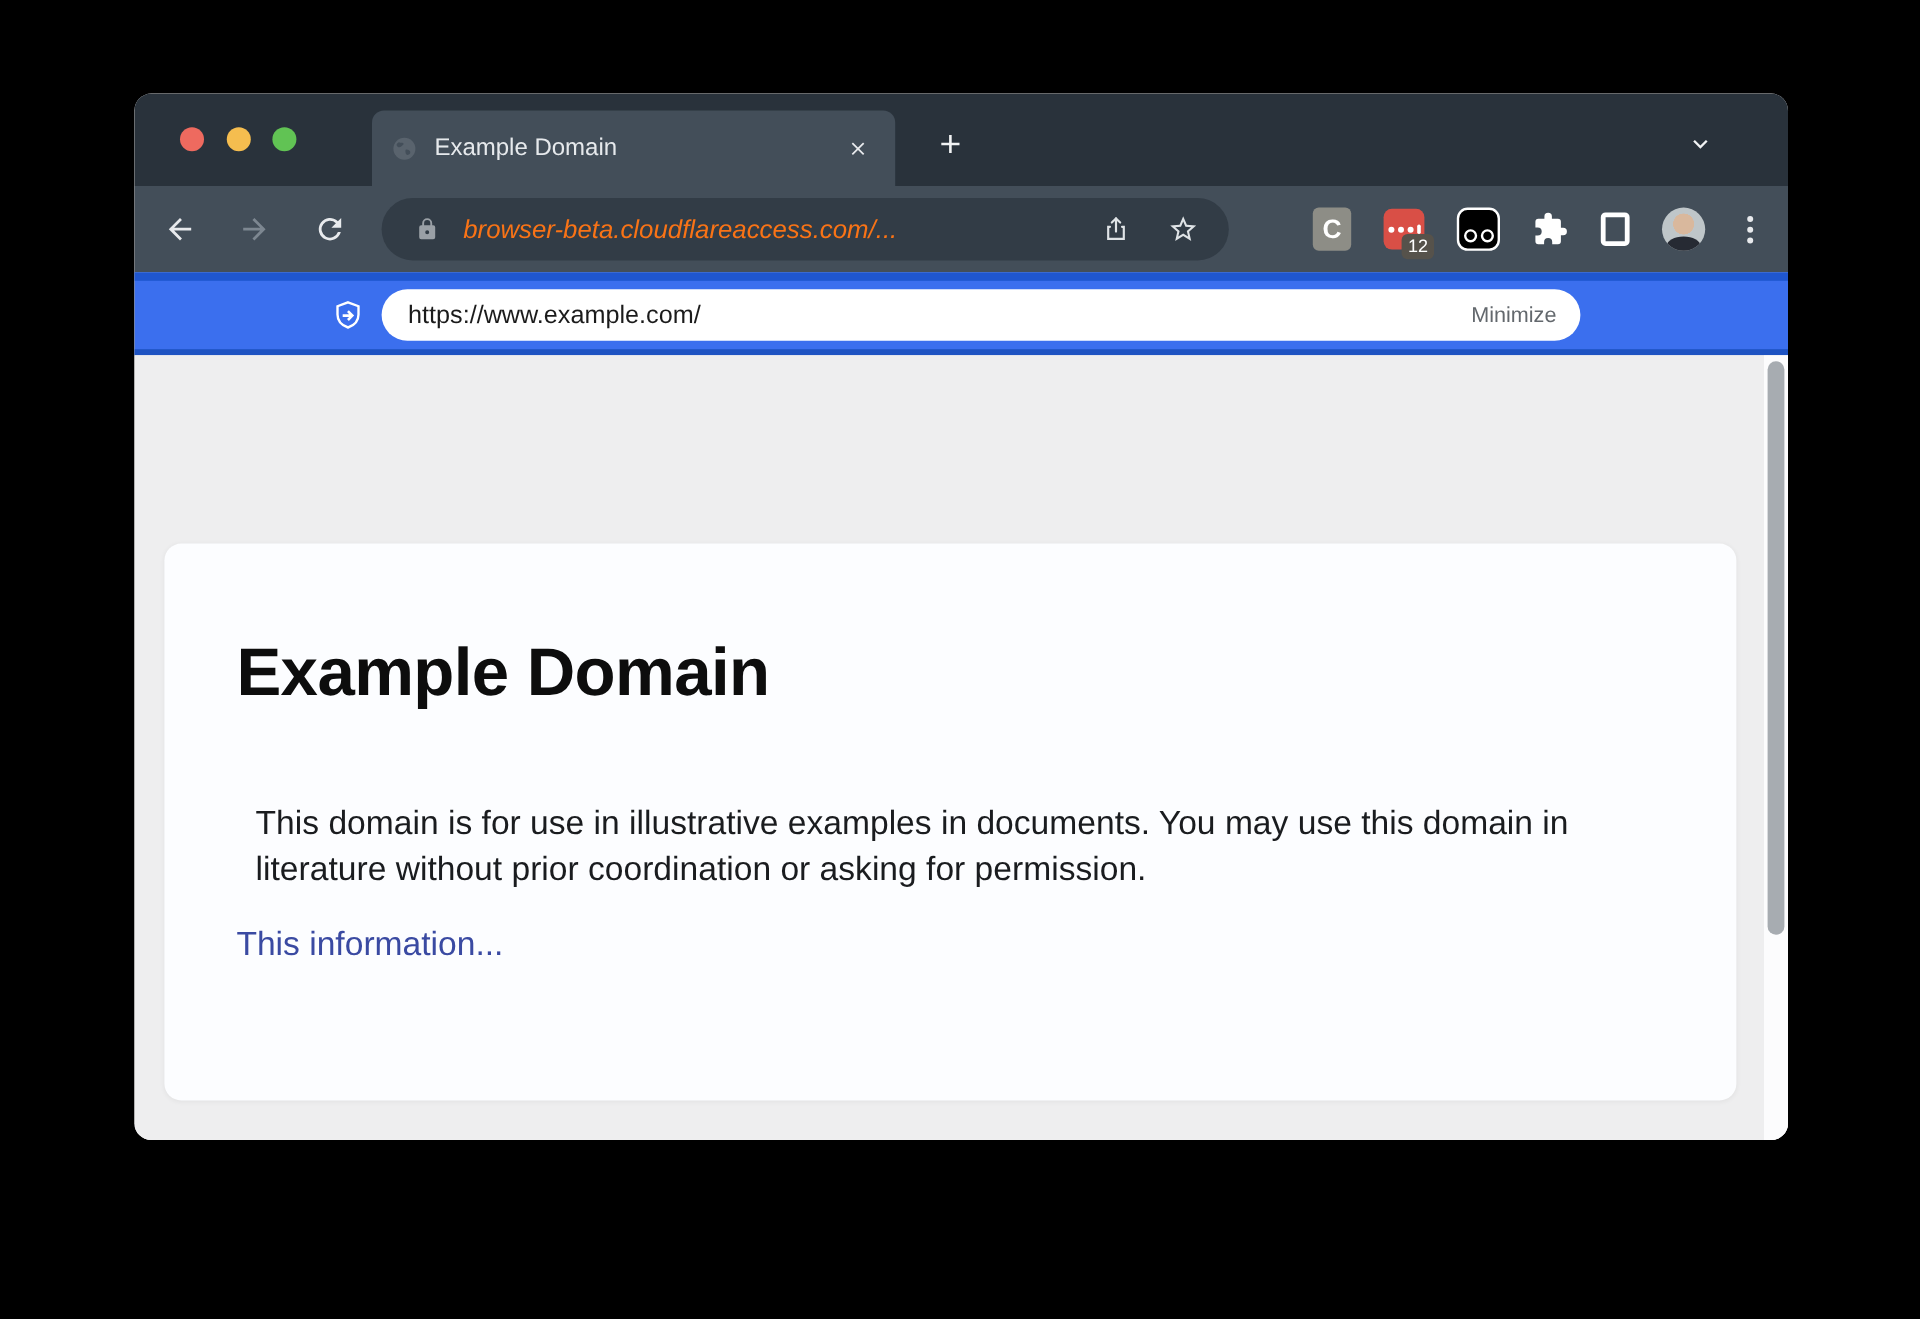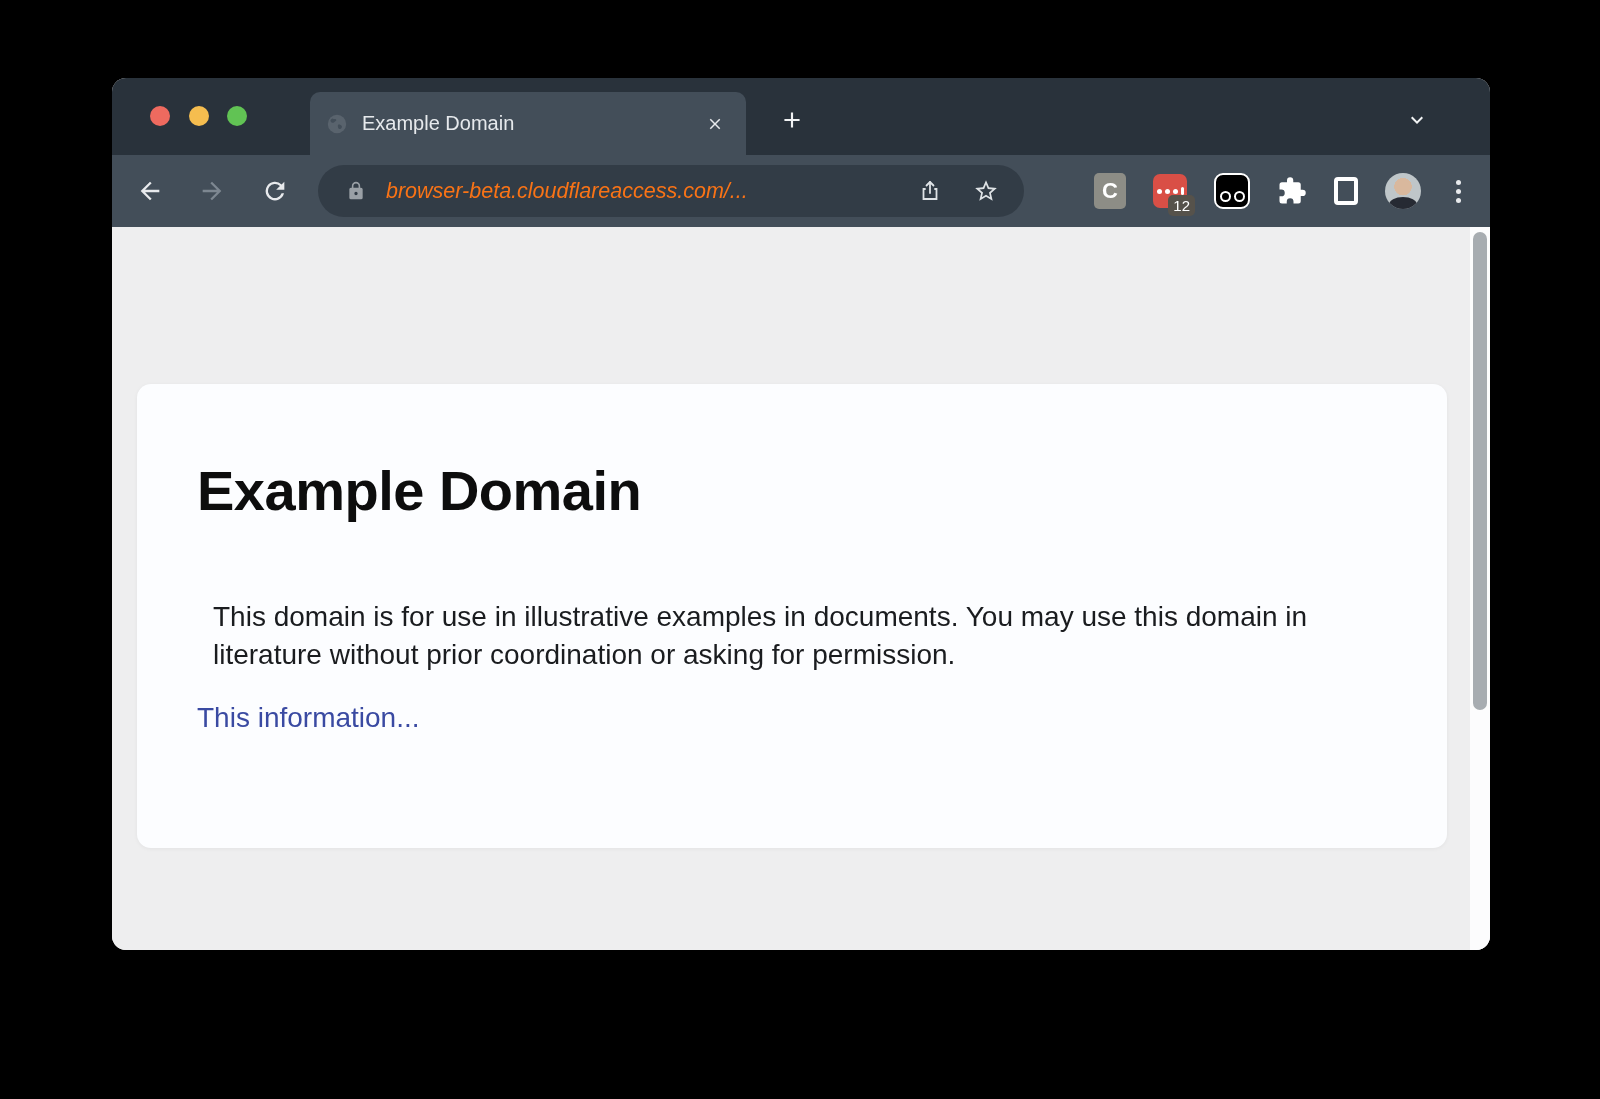--- a/index.html
+++ b/index.html
@@ -160,20 +160,32 @@
           </div>
         <div class="ext avatar"></div>
         <div class="ext menu-dots">
           <span class="d"></span>
             <span class="d"></span>
             <span class="d"></span>
         </div>
       </div>
     </div>
 
+    <div class="remote-bar">
+      <span class="shield">
+        <svg width="28" height="28" viewBox="0 0 24 24">
+          <path d="M12 2.5l7.5 2.8v5.9c0 4.6-3.1 7.8-7.5 9.3-4.4-1.5-7.5-4.7-7.5-9.3V5.3L12 2.5z" fill="none" stroke="#ffffff" stroke-width="1.7"></path>
+          <path d="M8.2 11h4.6L11.3 9.5l1.3-1.3 3.8 3.8-3.8 3.8-1.3-1.3 1.5-1.5H8.2v-2z" fill="#ffffff"></path>
+        </svg>
+      </span>
+      <div class="remote-pill">
+        <input class="remote-input" type="text" value="https://www.example.com/" style="">
+        <span class="minimize">Minimize</span>
+      </div>
+    </div>
 
     <div class="content">
       <div class="card">
         <h1>Example Domain</h1>
         <p>This domain is for use in illustrative examples in documents. You may use this domain in literature without prior coordination or asking for permission.</p>
         <a href="#">This information...</a>
       </div>
       <div class="scroll-track">
         <div class="scroll-thumb"></div>
       </div>

